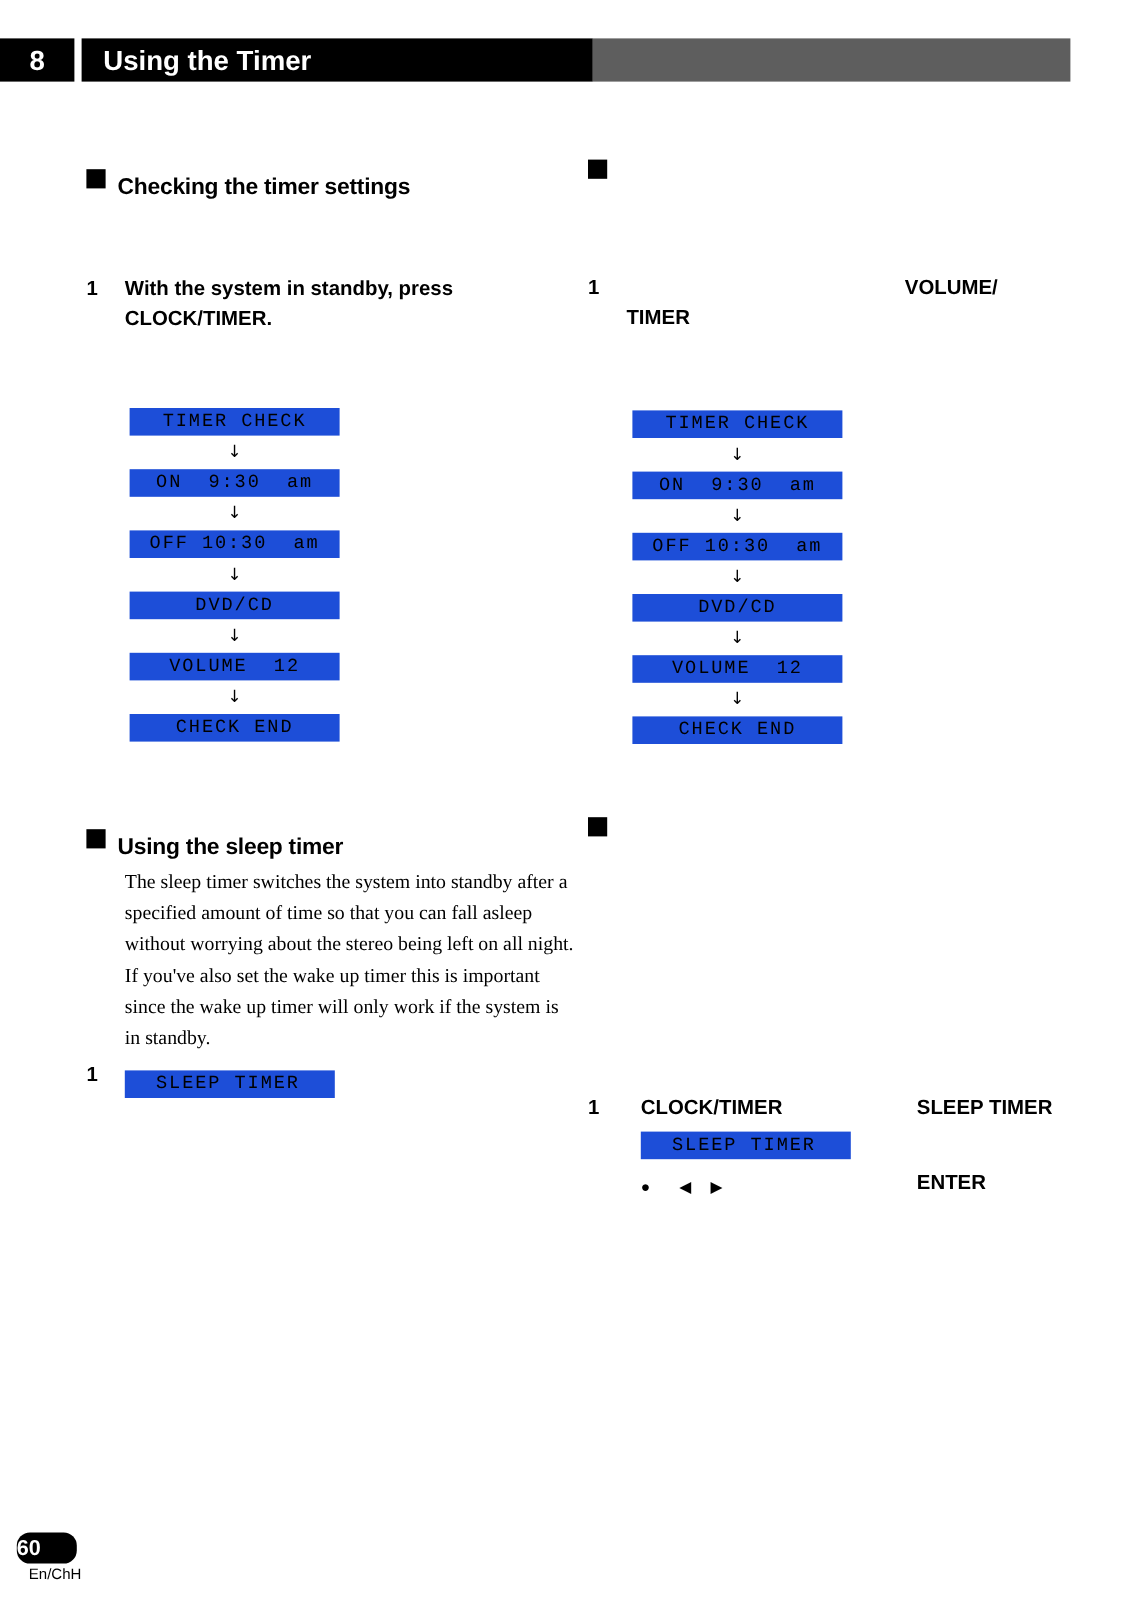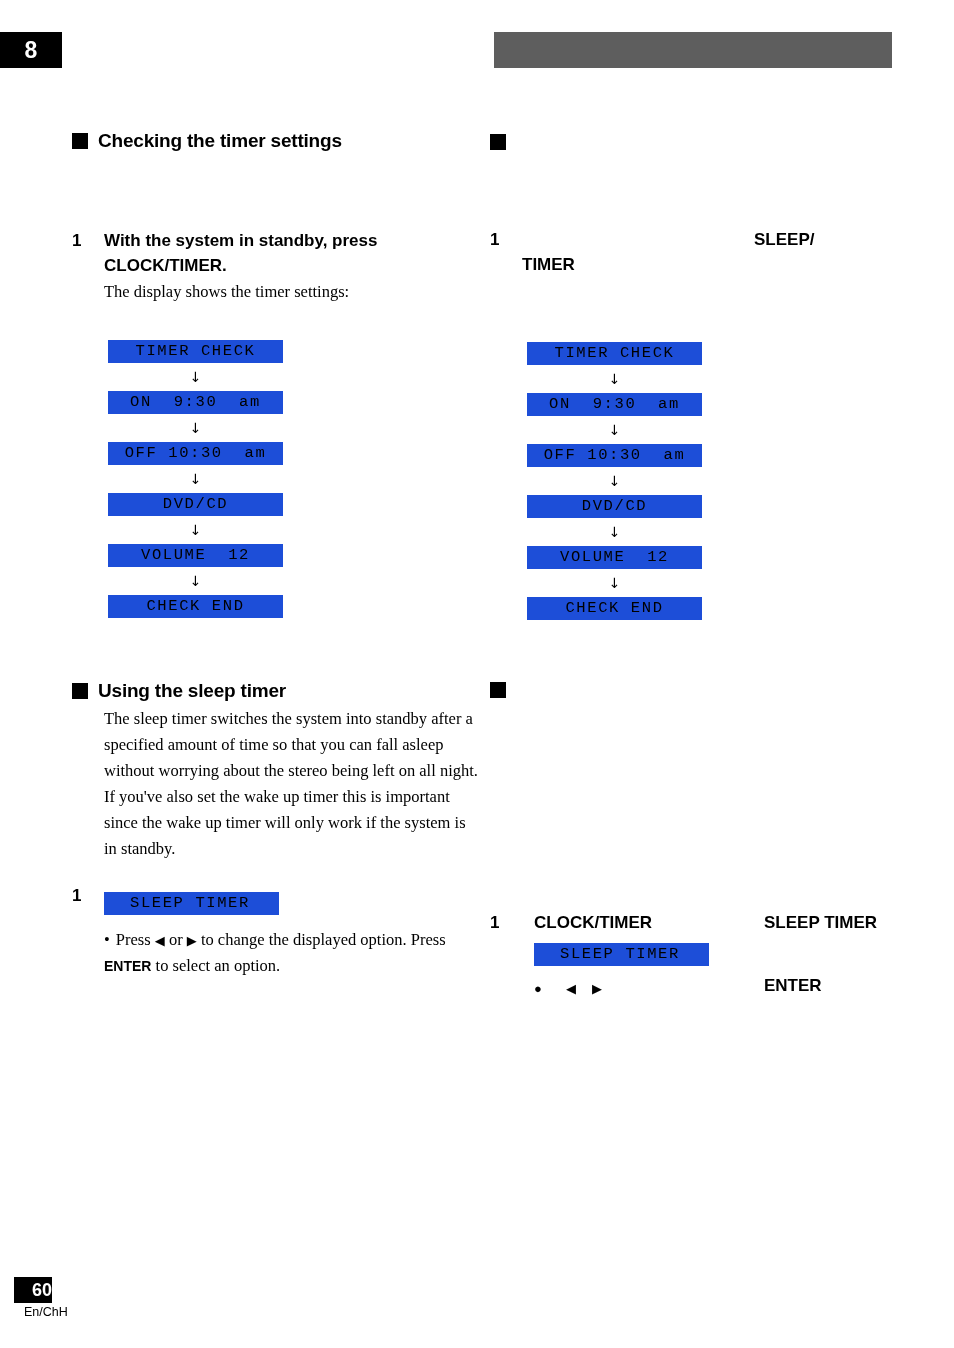--- a/index.html
+++ b/index.html
@@ -76,20 +76,21 @@
     vertical-align: middle;
     margin-right: 10px;
   }
   .sect-title {
     display: inline-block;
     font-family: "Liberation Sans", sans-serif;
     font-weight: bold;
     font-size: 19px;
     vertical-align: middle;
     letter-spacing: -0.2px;
+    margin-top: 16px;
   }
 
   .body-text {
     font-family: "Liberation Serif", serif;
     font-size: 16.5px;
     line-height: 26px;
     margin: 4px 0 0 32px;
   }
 
   
@@ -168,56 +169,57 @@
     font-weight: bold;
     font-size: 17px;
     line-height: 25px;
   }
 
   
   .footer-page-box {
     position: absolute;
     left: 14px;
     top: 1277px;
-    width: 38px;
+    width: 50px;
     height: 26px;
     background: #000000;
     color: #ffffff;
     font-family: "Liberation Sans", sans-serif;
     font-weight: bold;
     font-size: 18px;
     line-height: 26px;
-    text-align: right;
+    text-align: left;
+    border-radius: 11px;
   }
   .footer-lang {
     position: absolute;
     left: 24px;
     top: 1305px;
     font-family: "Liberation Sans", sans-serif;
     font-size: 12.5px;
     color: #000000;
   }
 </style>
 </head>
 <body>
 
 <div class="page-header">
   <div class="chapter-num-box">8</div>
+  <div class="chapter-title-box">Using the Timer</div>
   <div class="header-gray-bar"></div>
 </div>
 
 <div class="section col-left" style="top:130px;">
   <span class="sect-marker"></span><span class="sect-title">Checking the timer settings</span>
 </div>
 
 <div class="step col-left" style="top:228px;">
   <div class="step-num">1</div>
   <div class="step-body">
     <div class="step-head">With the system in standby, press CLOCK/TIMER.</div>
-    <div class="step-sub">The display shows the timer settings:</div>
   </div>
 </div>
 
 <div class="lcd-flow" style="left:108px; top:340px; width:175px;">
   <div class="lcd-box">TIMER CHECK</div>
   <div class="lcd-arrow">↓</div>
   <div class="lcd-box">ON  9:30  am</div>
   <div class="lcd-arrow">↓</div>
   <div class="lcd-box">OFF 10:30  am</div>
   <div class="lcd-arrow">↓</div>
@@ -230,40 +232,31 @@
 
 <div class="section col-left" style="top:680px;">
   <span class="sect-marker"></span><span class="sect-title">Using the sleep timer</span>
   <div class="body-text">The sleep timer switches the system into standby after a specified amount of time so that you can fall asleep without worrying about the stereo being left on all night. If you've also set the wake up timer this is important since the wake up timer will only work if the system is in standby.</div>
 </div>
 
 <div class="step col-left" style="top:883px;">
   <div class="step-num">1</div>
   <div class="step-body">
     <div class="lcd-box left-align" style="width:175px; margin-top:9px;">SLEEP TIMER</div>
-    <div class="bullet-note" style="margin-top:12px; text-indent:-0px;">
-      <span class="dot">•</span><span>Press</span>
-      <span class="tri">◀</span>
-      <span>or</span>
-      <span class="tri">▶</span>
-      <span>to change the displayed option. Press</span>
-      <span class="kw">ENTER</span>
-      <span>to select an option.</span>
-    </div>
   </div>
 </div>
 
 <div class="section col-right" style="top:132px;">
   <span class="sect-marker"></span>
 </div>
 
 <div class="step col-right" style="top:227px; width:420px;">
   <div class="step-num">1</div>
   <div class="step-body" style="position:relative; height:52px;">
-    <span class="cjk-note" style="position:absolute; left:232px; top:0;">SLEEP/</span>
+    <span class="cjk-note" style="position:absolute; left:232px; top:0;">VOLUME/</span>
     <span class="cjk-note" style="position:absolute; left:0; top:25px;">TIMER</span>
   </div>
 </div>
 
 <div class="lcd-flow" style="left:527px; top:342px; width:175px;">
   <div class="lcd-box">TIMER CHECK</div>
   <div class="lcd-arrow">↓</div>
   <div class="lcd-box">ON  9:30  am</div>
   <div class="lcd-arrow">↓</div>
   <div class="lcd-box">OFF 10:30  am</div>

